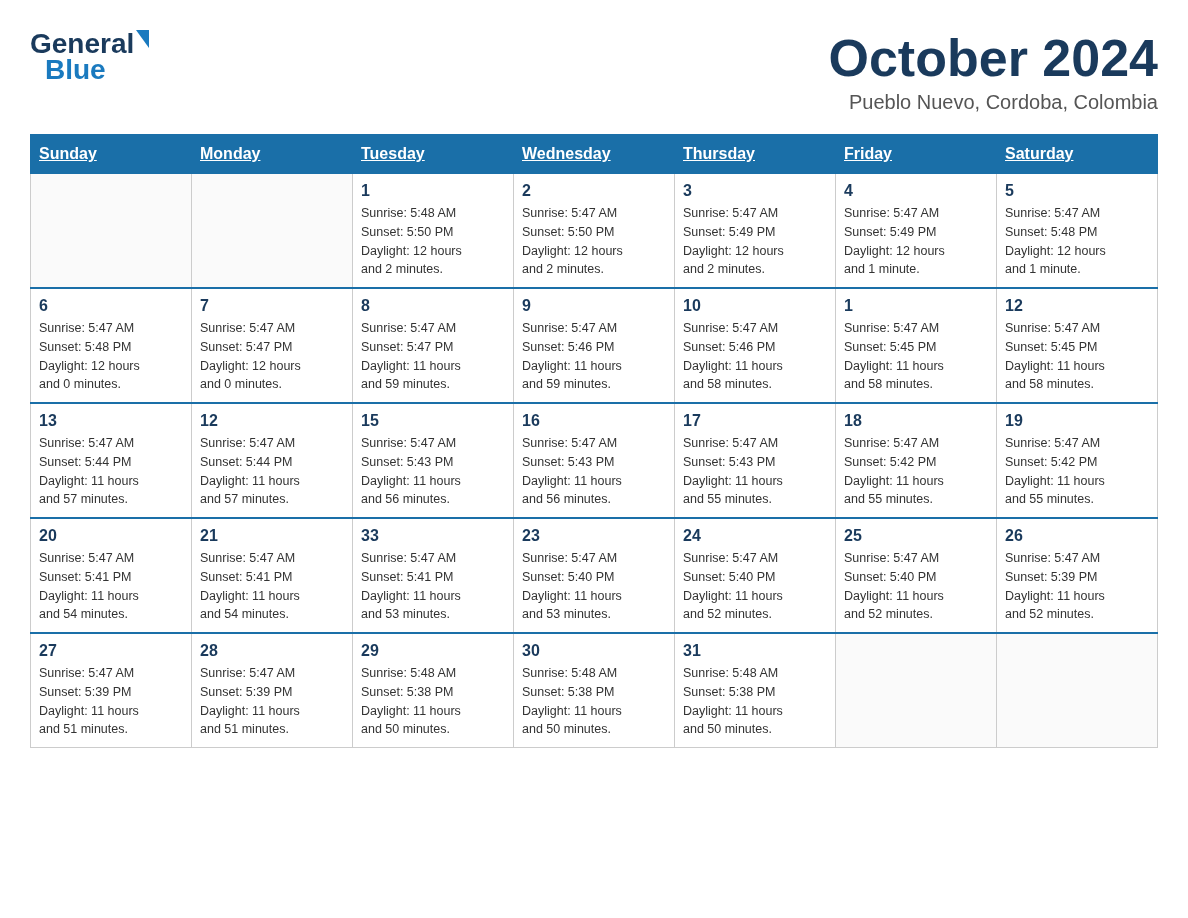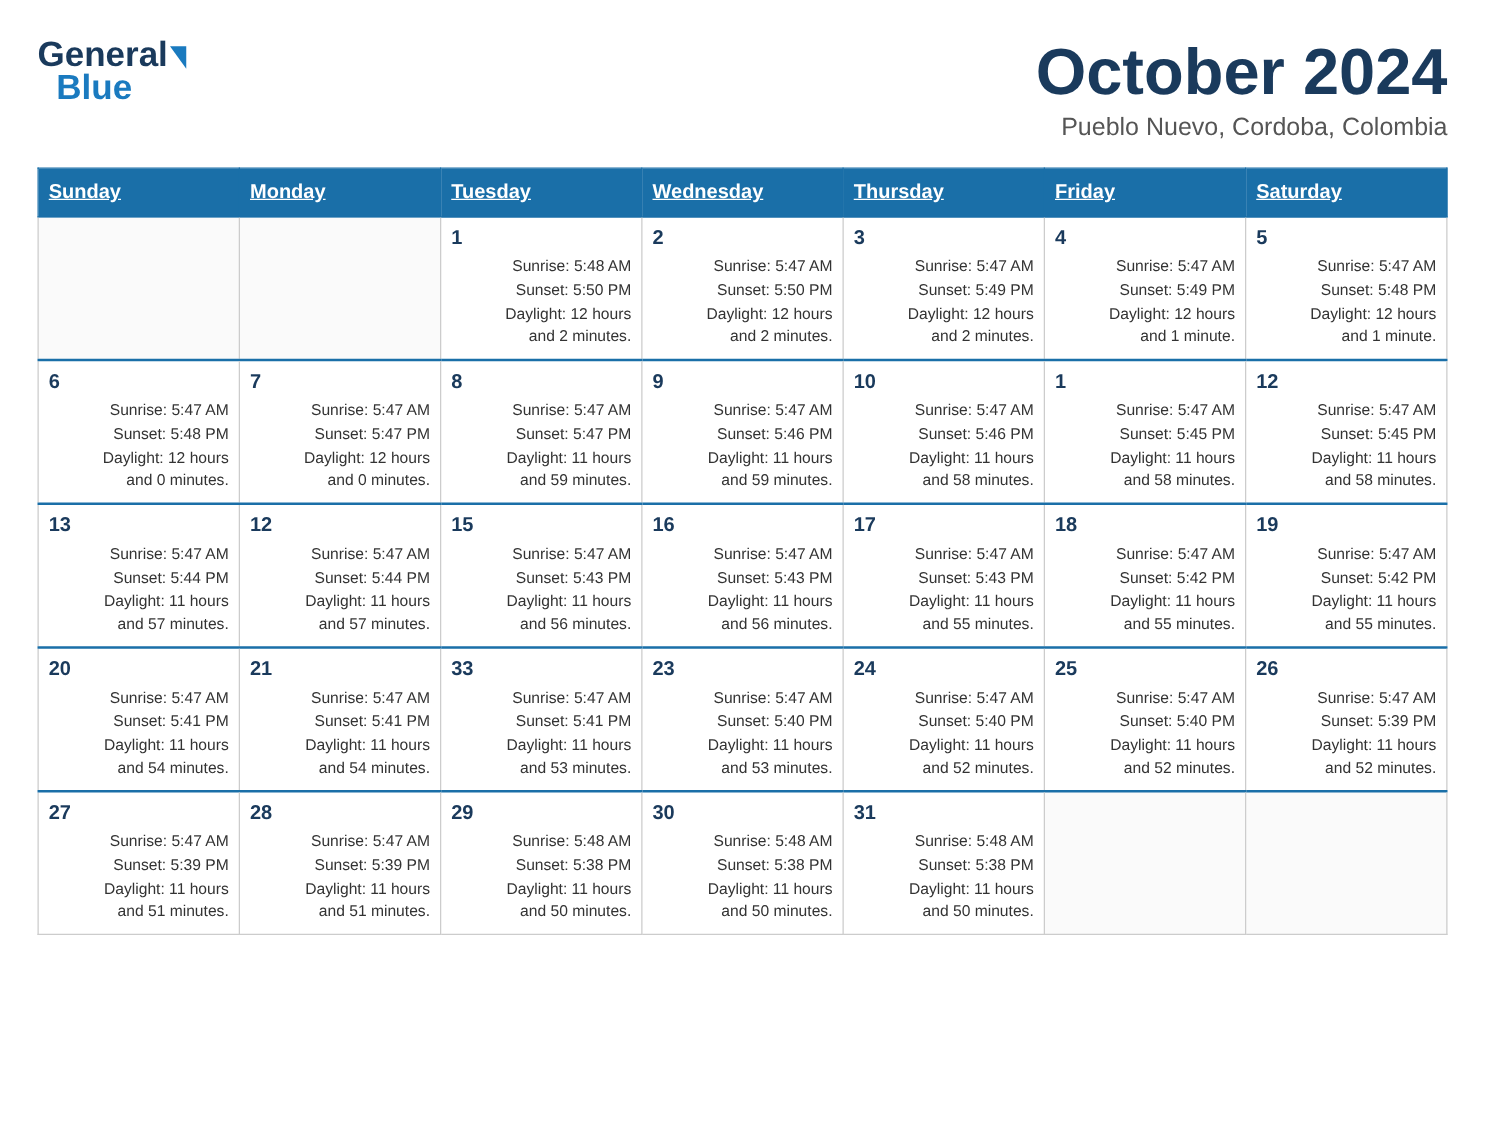--- a/index.html
+++ b/index.html
@@ -75,35 +75,34 @@
       font-size: 16px;
       font-weight: bold;
       color: #1a3a5c;
       display: block;
       margin-bottom: 4px;
     }
     .day-info {
       font-size: 12.5px;
       color: #333;
       line-height: 1.5;
-      text-align: right;
     }
     .empty-cell {
       background: #fafafa;
     }
     .row-separator {
       border-top: 2px solid #1a6fa8 !important;
     }
   </style>
 </head>
 <body>
 
 <div class="header">
   <div class="logo">
-    <div style="display:flex;align-items:center;">
+    <div style="display:flex;">
       <span class="logo-text">General</span>
       <span style="display:inline-block;width:0;height:0;border-left:13px solid transparent;border-bottom:0px;border-top:18px solid #1a7abf;margin-left:2px;margin-bottom:-4px;"></span>
     </div>
     <div class="logo-blue">Blue</div>
   </div>
   <div class="title-section">
     <div class="main-title">October 2024</div>
     <div class="subtitle">Pueblo Nuevo, Cordoba, Colombia</div>
   </div>
 </div>

